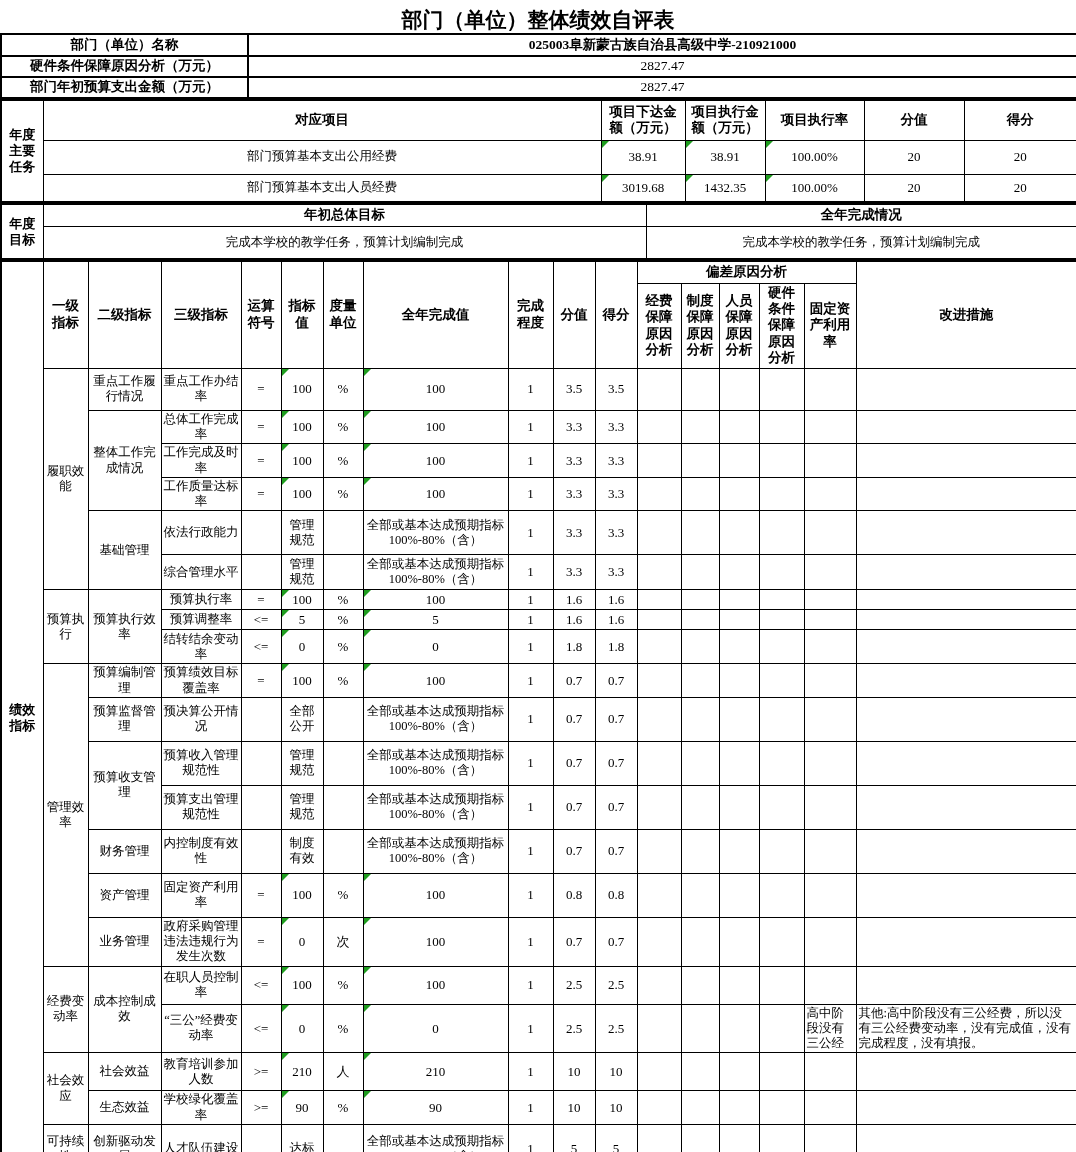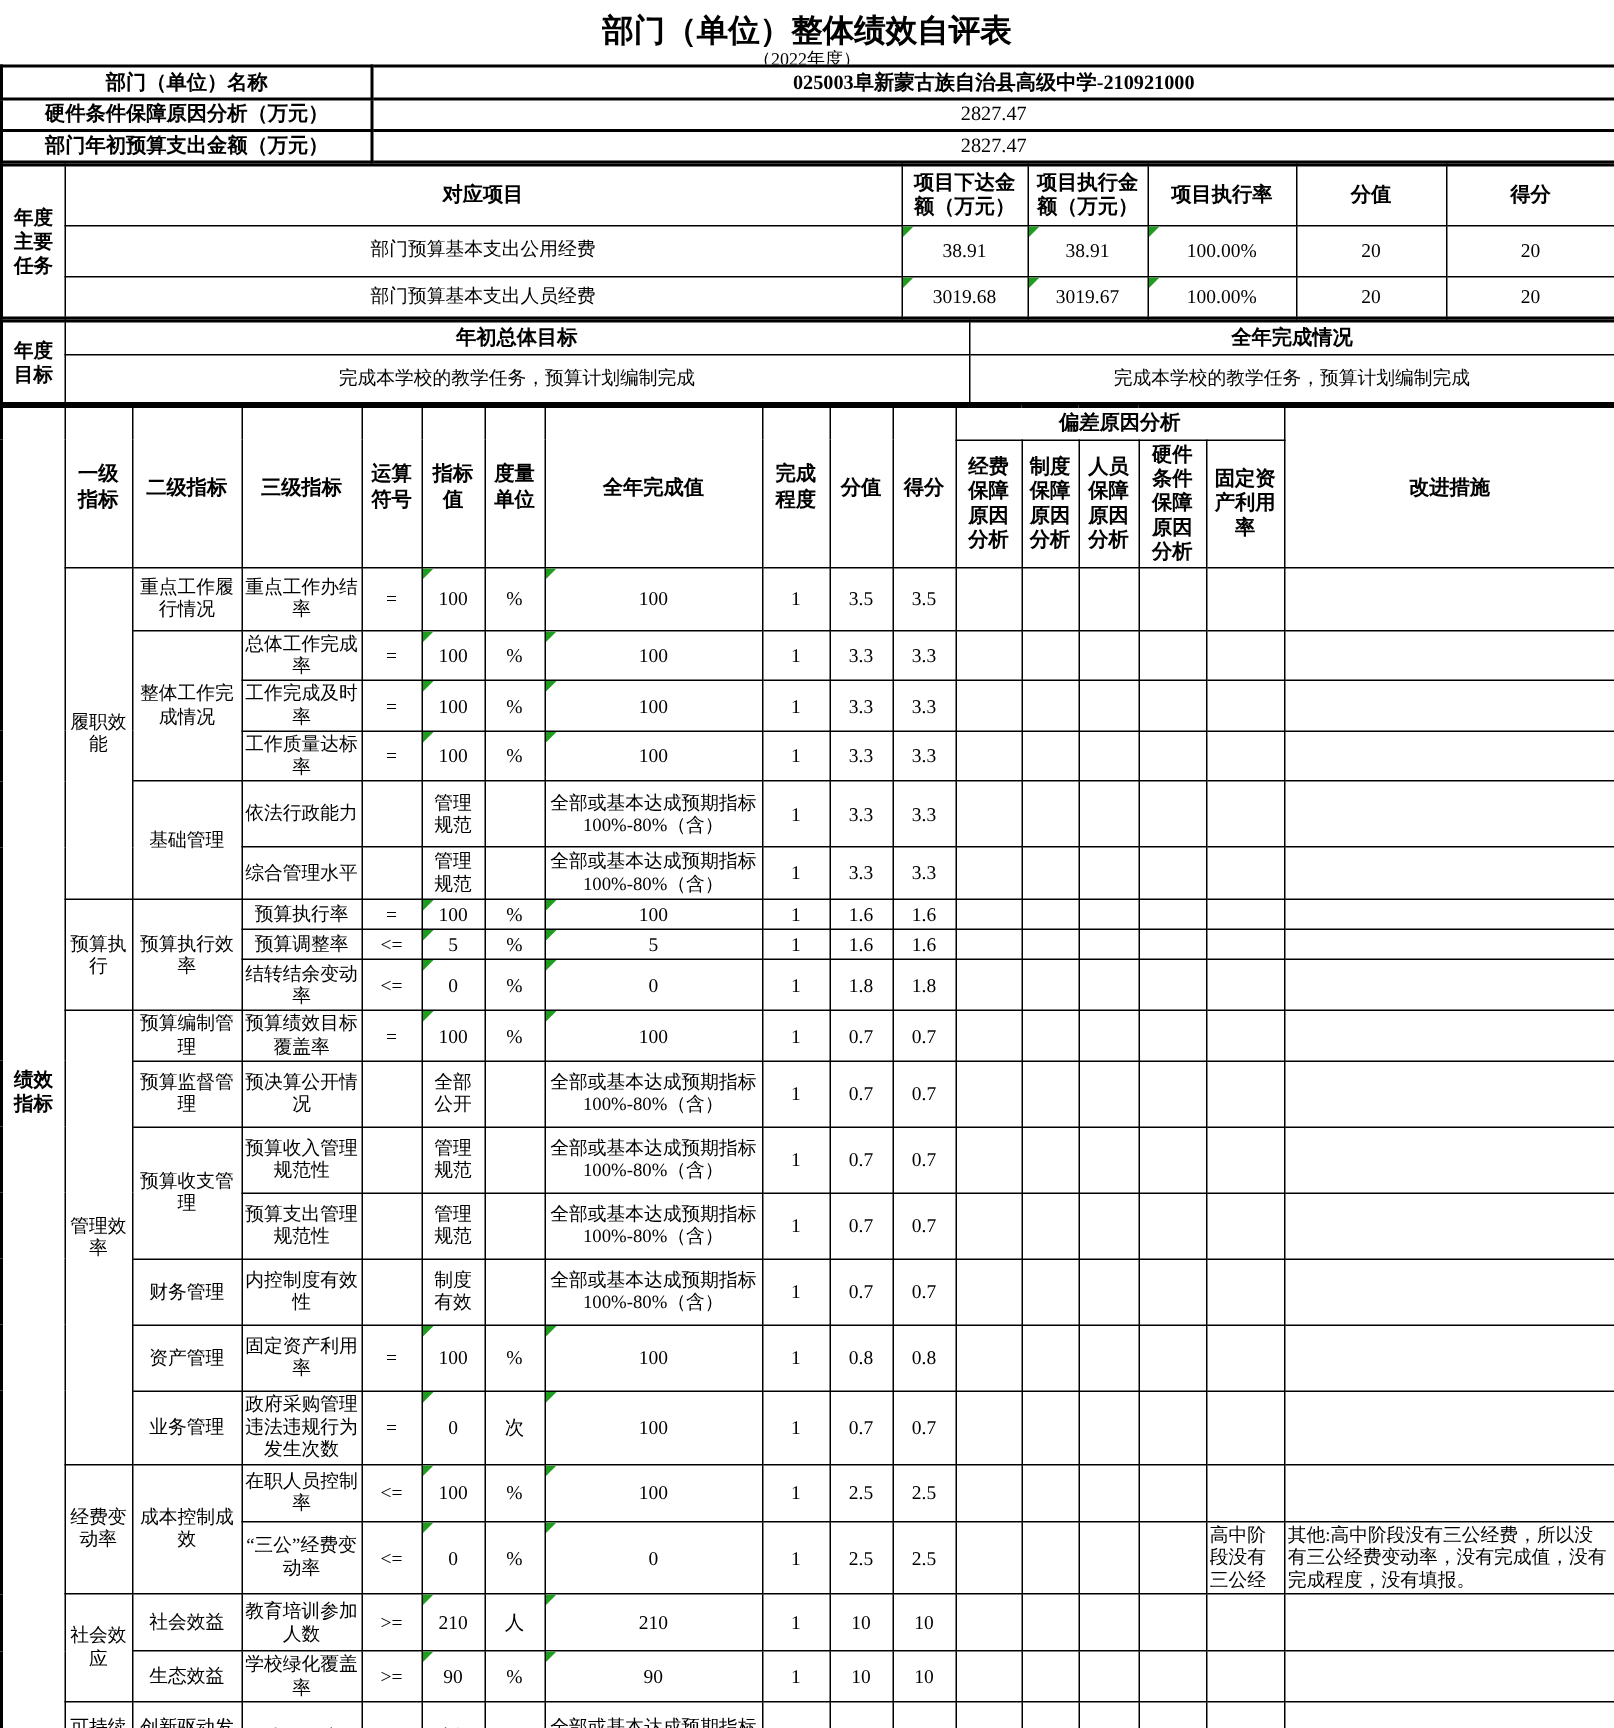--- a/index.html
+++ b/index.html
@@ -26,21 +26,20 @@
     position:absolute; top:0; left:0; width:0; height:0;
     border-top:7px solid #1f9d1f; border-right:7px solid transparent;
   }
   .num { font-size:13px; }
 </style>
 </head>
 <body>
 
 <div class="titlebox">
   <div class="title">部门（单位）整体绩效自评表</div>
-  <div class="subtitle">（2022年度）</div>
 </div>
 
 <table class="info-tbl">
   <colgroup>
       <col style="width:247px">
       <col style="width:829px">
     </colgroup>
   <tbody>
       <tr style="height:22px">
     <td class="b">部门（单位）名称</td>
@@ -83,21 +82,21 @@
     <td>部门预算基本支出公用经费</td>
     <td class="num"><i class="tri"></i><span>38.91</span></td>
     <td class="num"><i class="tri"></i><span>38.91</span></td>
     <td class="num"><i class="tri"></i><span>100.00%</span></td>
     <td class="num">20</td>
     <td class="num">20</td>
   </tr>
   <tr style="height:28px">
     <td>部门预算基本支出人员经费</td>
     <td class="num"><i class="tri"></i><span>3019.68</span></td>
-    <td class="num"><i class="tri"></i><span>3019.67</span></td>
+    <td class="num"><i class="tri"></i><span>1432.35</span></td>
     <td class="num"><i class="tri"></i><span>100.00%</span></td>
     <td class="num">20</td>
     <td class="num">20</td>
   </tr>
 </tbody>
   </table>
 
 <table>
   <colgroup>
       <col style="width:42px">

